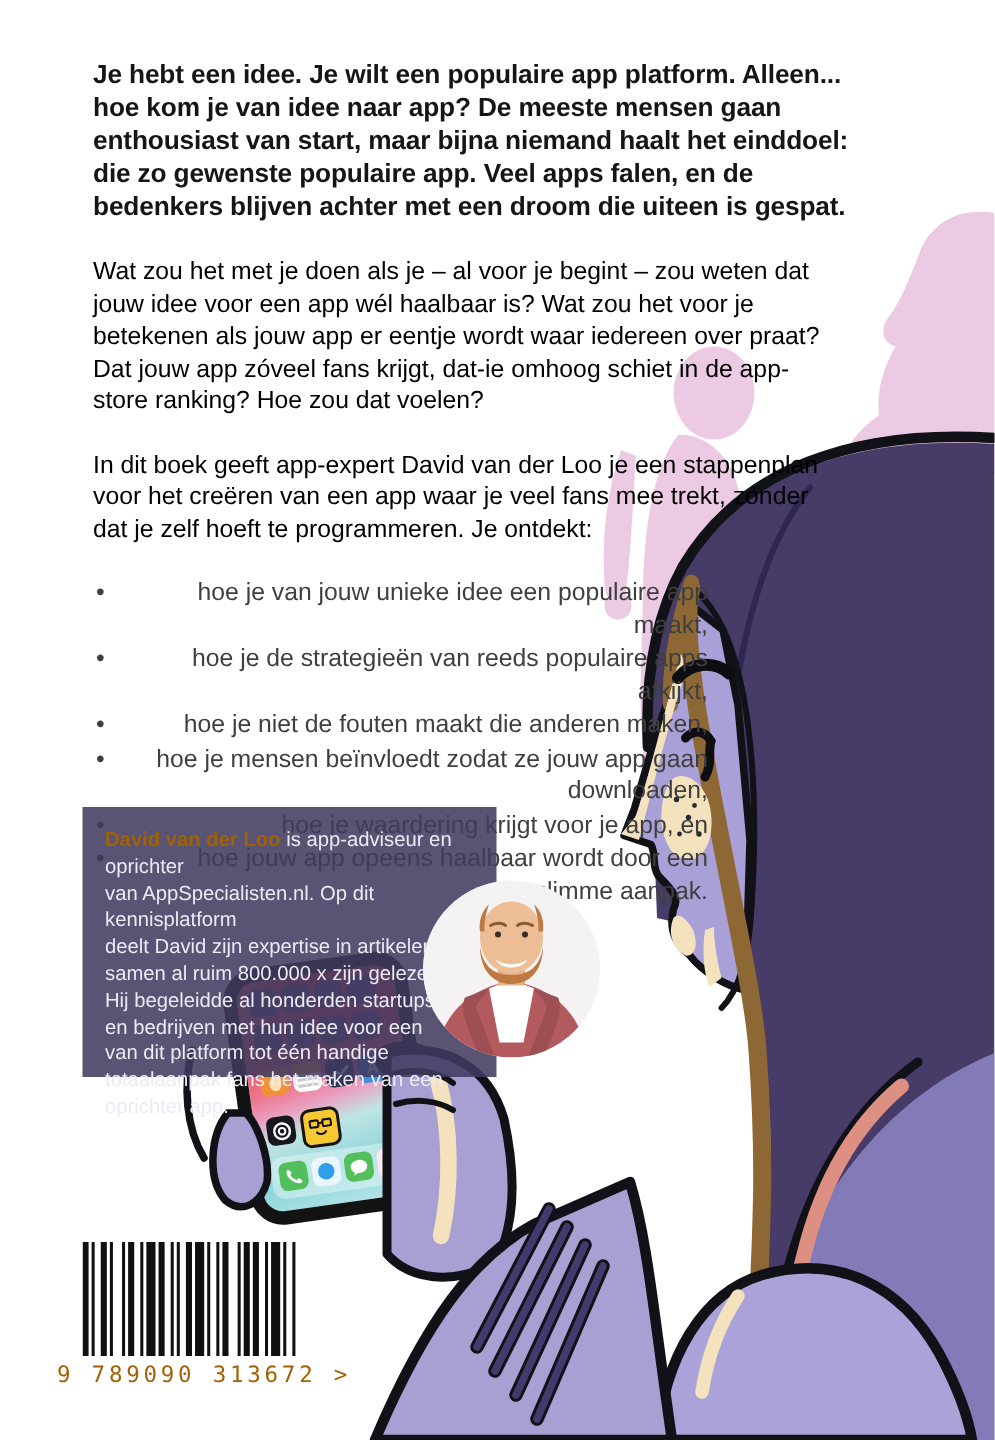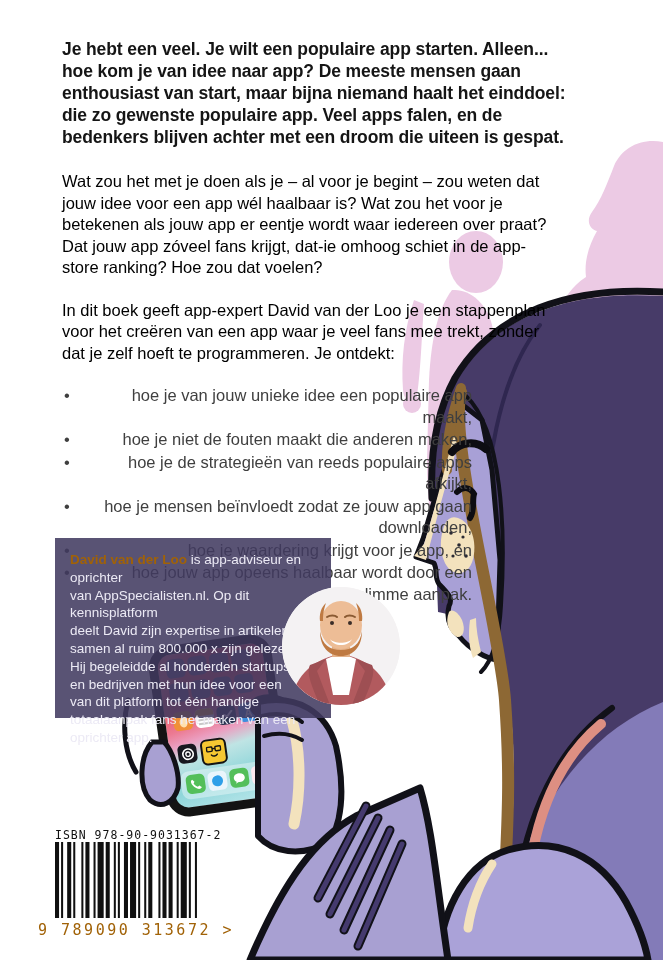--- a/index.html
+++ b/index.html
@@ -120,27 +120,27 @@
 
   <path fill="#837bb8" d="M516,870 C552,780 600,728 663,702 L663,960 L530,960 Z"></path>
   <path d="M612,708 C562,744 534,800 520,868" fill="none" stroke="#111118" stroke-width="6" stroke-linecap="round"></path>
   <path d="M601,724 C563,756 543,800 533,850" fill="none" stroke="#dd8f82" stroke-width="10" stroke-linecap="round"></path>
 
   <path fill="#aaa2d8" stroke="#111118" stroke-width="7" d="M438,960 C443,905 468,862 508,850 C558,836 600,856 626,902 C640,928 646,948 648,960 Z"></path>
   <path d="M492,864 C480,882 472,902 468,928" fill="none" stroke="#f3e2bd" stroke-width="9" stroke-linecap="round"></path>
 </svg>
 
 <div class="text-col">
-  <p class="intro">Je hebt een veel. Je wilt een populaire app starten. Alleen... hoe kom je van idee naar app? De meeste mensen gaan enthousiast van start, maar bijna niemand haalt het einddoel: die zo gewenste populaire app. Veel apps falen, en de bedenkers blijven achter met een droom die uiteen is gespat.</p>
+  <p class="intro">Je hebt een idee. Je wilt een populaire app platform. Alleen... hoe kom je van idee naar app? De meeste mensen gaan enthousiast van start, maar bijna niemand haalt het einddoel: die zo gewenste populaire app. Veel apps falen, en de bedenkers blijven achter met een droom die uiteen is gespat.</p>
   <p class="para">Wat zou het met je doen als je – al voor je begint – zou weten dat jouw idee voor een app wél haalbaar is? Wat zou het voor je betekenen als jouw app er eentje wordt waar iedereen over praat? Dat jouw app zóveel fans krijgt, dat-ie omhoog schiet in de app-store ranking? Hoe zou dat voelen?</p>
   <p class="para">In dit boek geeft app-expert David van der Loo je een stappenplan voor het creëren van een app waar je veel fans mee trekt, zonder dat je zelf hoeft te programmeren. Je ontdekt:</p>
   <ul class="bullets">
     <li>hoe je van jouw unieke idee een populaire app maakt,</li>
+    <li>hoe je de strategieën van reeds populaire apps afkijkt,</li>
     <li>hoe je niet de fouten maakt die anderen maken,</li>
-    <li>hoe je de strategieën van reeds populaire apps afkijkt,</li>
     <li>hoe je mensen beïnvloedt zodat ze jouw app gaan downloaden,</li>
     <li>hoe je waardering krijgt voor je app, en</li>
     <li>hoe jouw app opeens haalbaar wordt door een slimme aanpak.</li>
   </ul>
 </div>
 
 <div class="phone">
 
   <div class="app ghost" style="left:8px;top:5px;"></div>
   <div class="app ghost" style="left:30px;top:5px;"></div>
@@ -252,21 +252,20 @@
     <circle cx="50" cy="36" r="2" fill="#3a2d28"></circle>
     <circle cx="68" cy="36" r="2" fill="#3a2d28"></circle>
     <path d="M45,30 C48,28 53,28 55,30" fill="none" stroke="#8a5a32" stroke-width="2" stroke-linecap="round"></path>
     <path d="M63,30 C65,28 70,28 73,30" fill="none" stroke="#8a5a32" stroke-width="2" stroke-linecap="round"></path>
     <path d="M38,34 C37,28 39,20 44,16 C41,24 41,30 41,34 Z" fill="#bf7a42"></path>
     <path d="M80,34 C81,28 79,20 74,16 C77,24 77,30 77,34 Z" fill="#bf7a42"></path>
   </svg>
 </div>
 
 <div class="barcode">
-  <div class="isbn-label">ISBN 978-90-9031367-2</div>
   <svg class="bars" id="bars-svg" width="146" height="78" viewBox="0 0 146 78">
       <rect x="0" y="0" width="4.055555555555555" height="76" fill="#101010"></rect>
       <rect x="6.083333333333333" y="0" width="2.0277777777777777" height="76" fill="#101010"></rect>
       <rect x="12.166666666666666" y="0" width="4.055555555555555" height="76" fill="#101010"></rect>
       <rect x="18.25" y="0" width="2.0277777777777777" height="76" fill="#101010"></rect>
       <rect x="26.36111111111111" y="0" width="2.0277777777777777" height="76" fill="#101010"></rect>
       <rect x="30.416666666666664" y="0" width="4.055555555555555" height="76" fill="#101010"></rect>
       <rect x="38.52777777777778" y="0" width="2.0277777777777777" height="76" fill="#101010"></rect>
       <rect x="42.58333333333333" y="0" width="6.083333333333333" height="76" fill="#101010"></rect>
       <rect x="50.69444444444444" y="0" width="4.055555555555555" height="76" fill="#101010"></rect>

